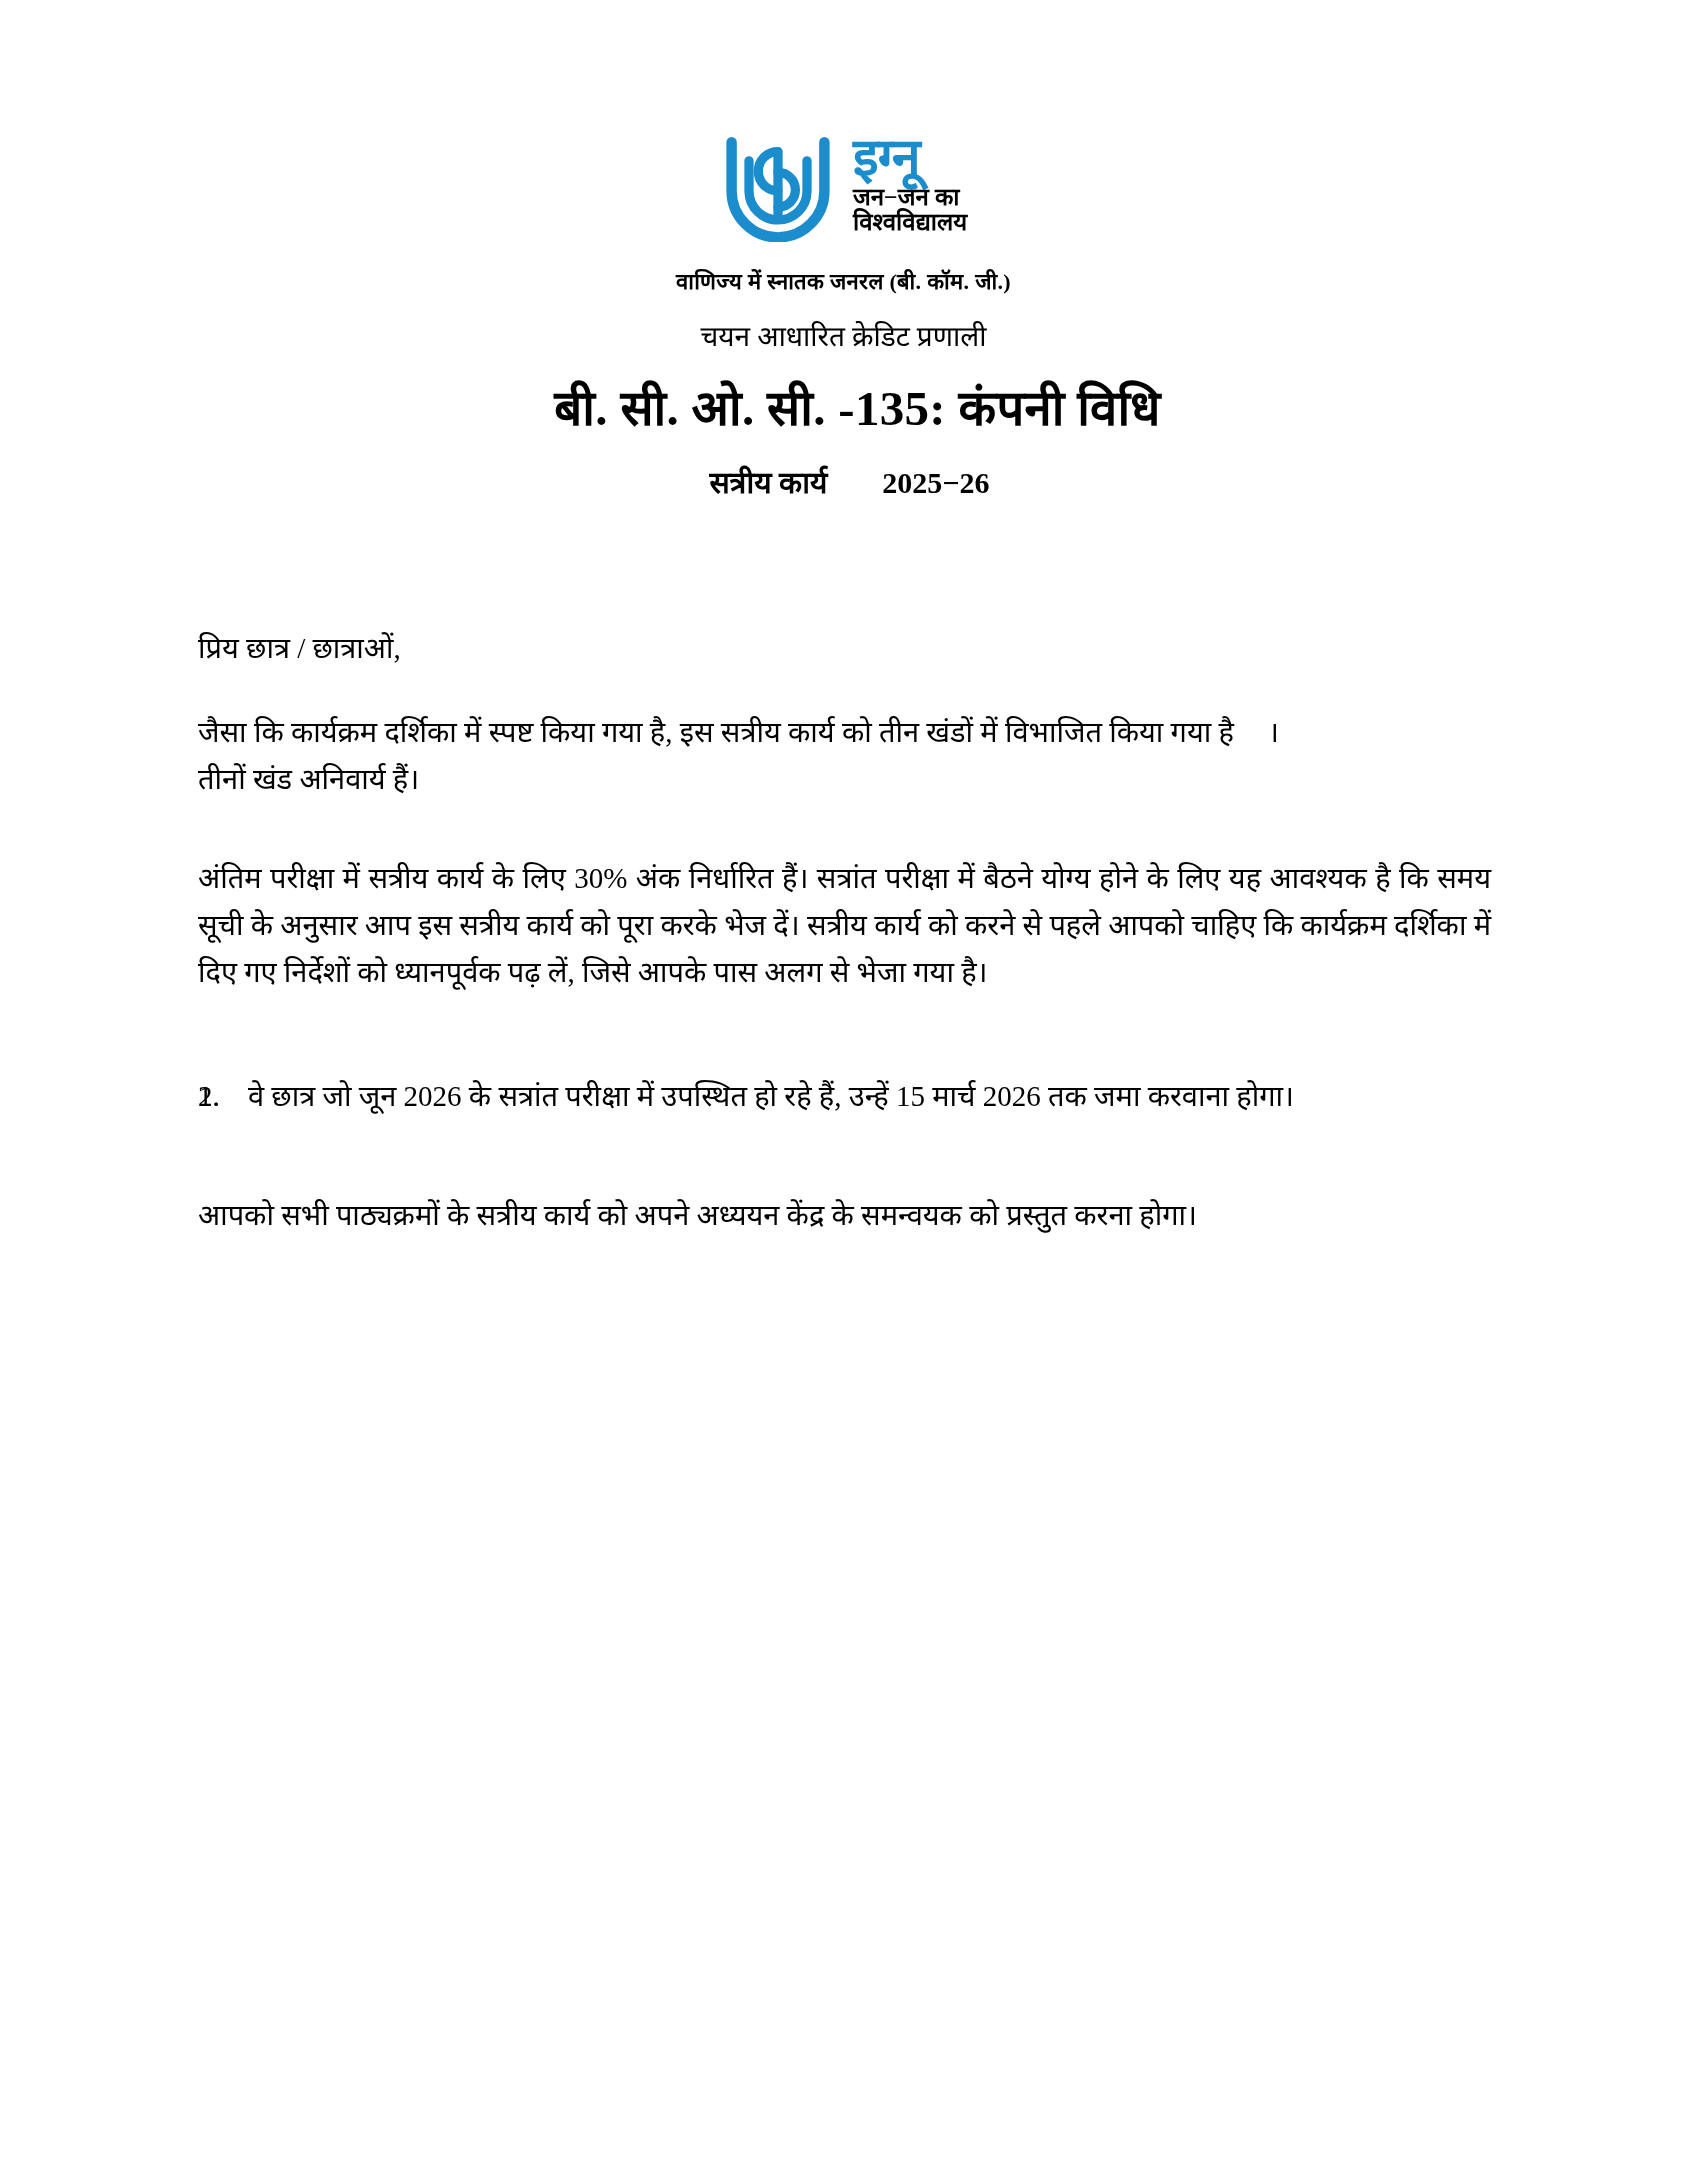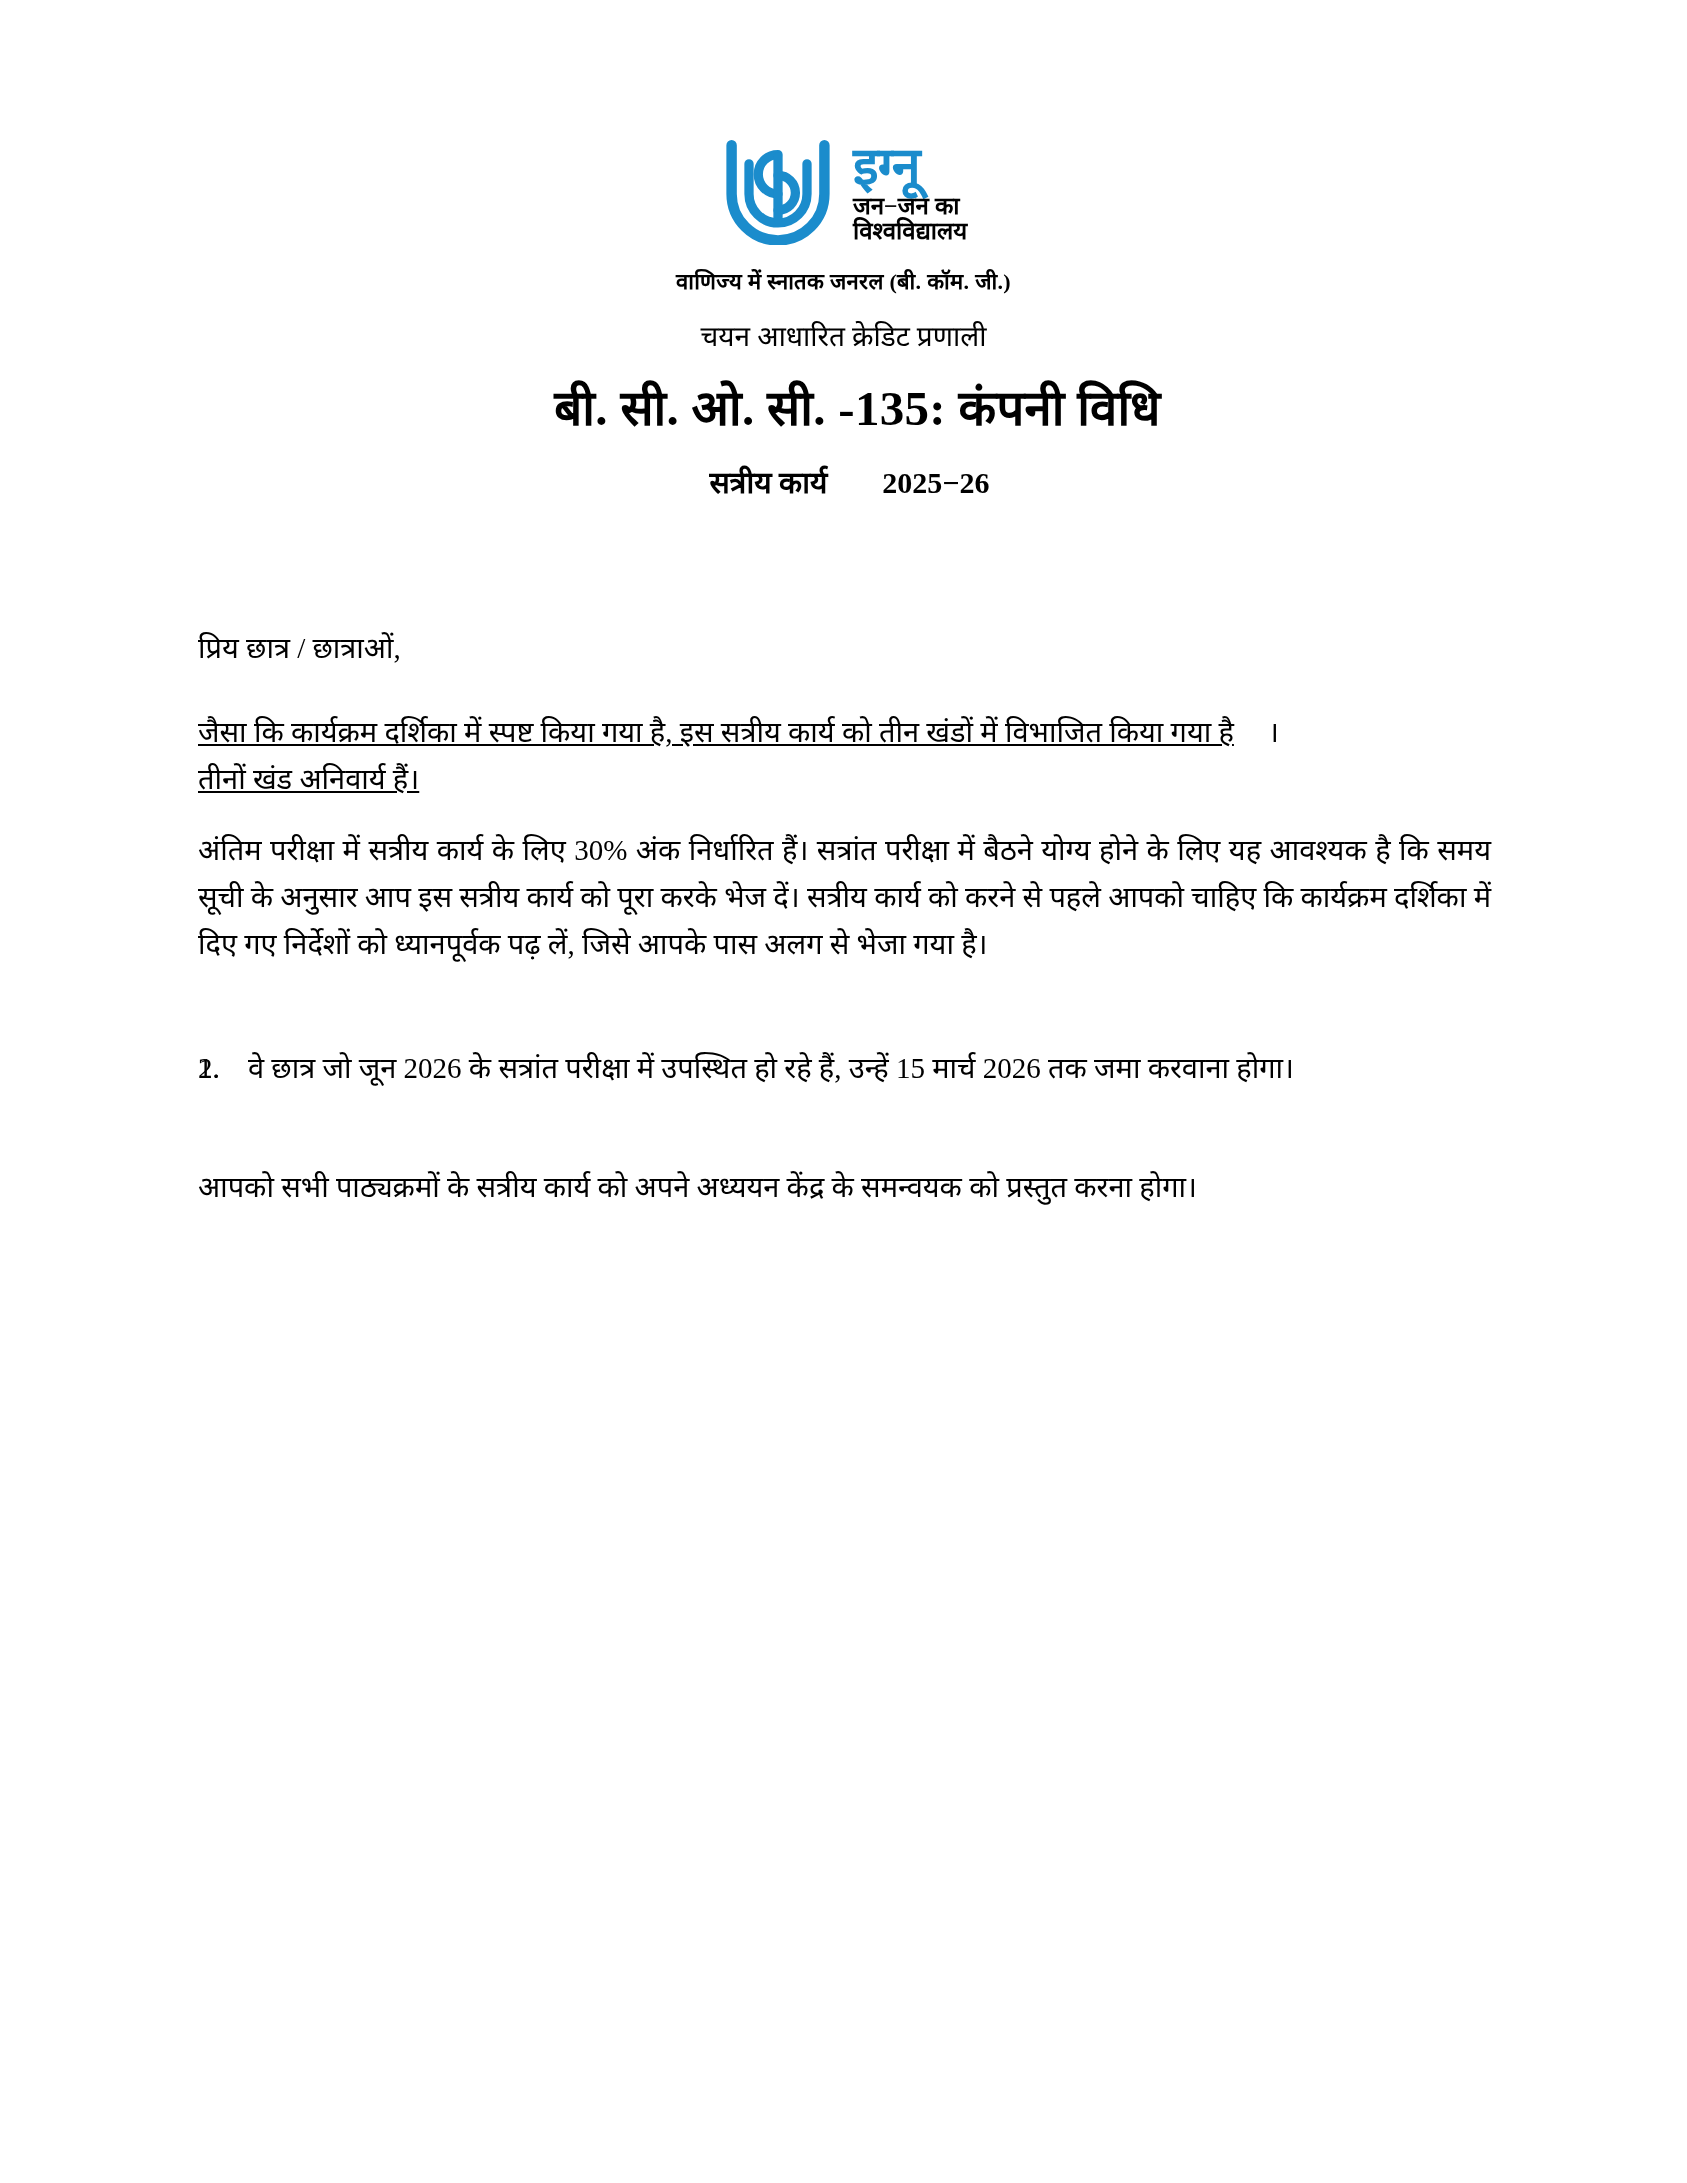--- a/index.html
+++ b/index.html
@@ -26,21 +26,21 @@
     position: absolute;
     left: 0;
     right: 0;
     top: 126px;
     display: flex;
     justify-content: center;
     align-items: flex-start;
   }
   .logo-inner {
     display: flex;
-    align-items: flex-end;
+    align-items: flex-start;
     height: 119px;
   }
   .logo-mark {
     width: 116px;
     height: 116px;
     flex: 0 0 auto;
     display: block;
   }
   .logo-divider {
     width: 2.6px;
@@ -129,21 +129,21 @@
     line-height: 1.35;
     margin: 0 0 41px 0;
   }
   .para {
     font-size: 29px;
     line-height: 1.62;
     text-align: justify;
     text-justify: inter-word;
     margin: 0 0 34px 0;
   }
-  .para.p-intro { margin-bottom: 24px; text-decoration: underline; }
+  .para.p-intro { margin-bottom: 52px; }
   .para .trailing-danda {
     display: inline-block;
     margin-left: 34px;
   }
 
   .num-list {
     list-style: none;
     margin: 78px 0 0 0;
     padding: 0;
   }

